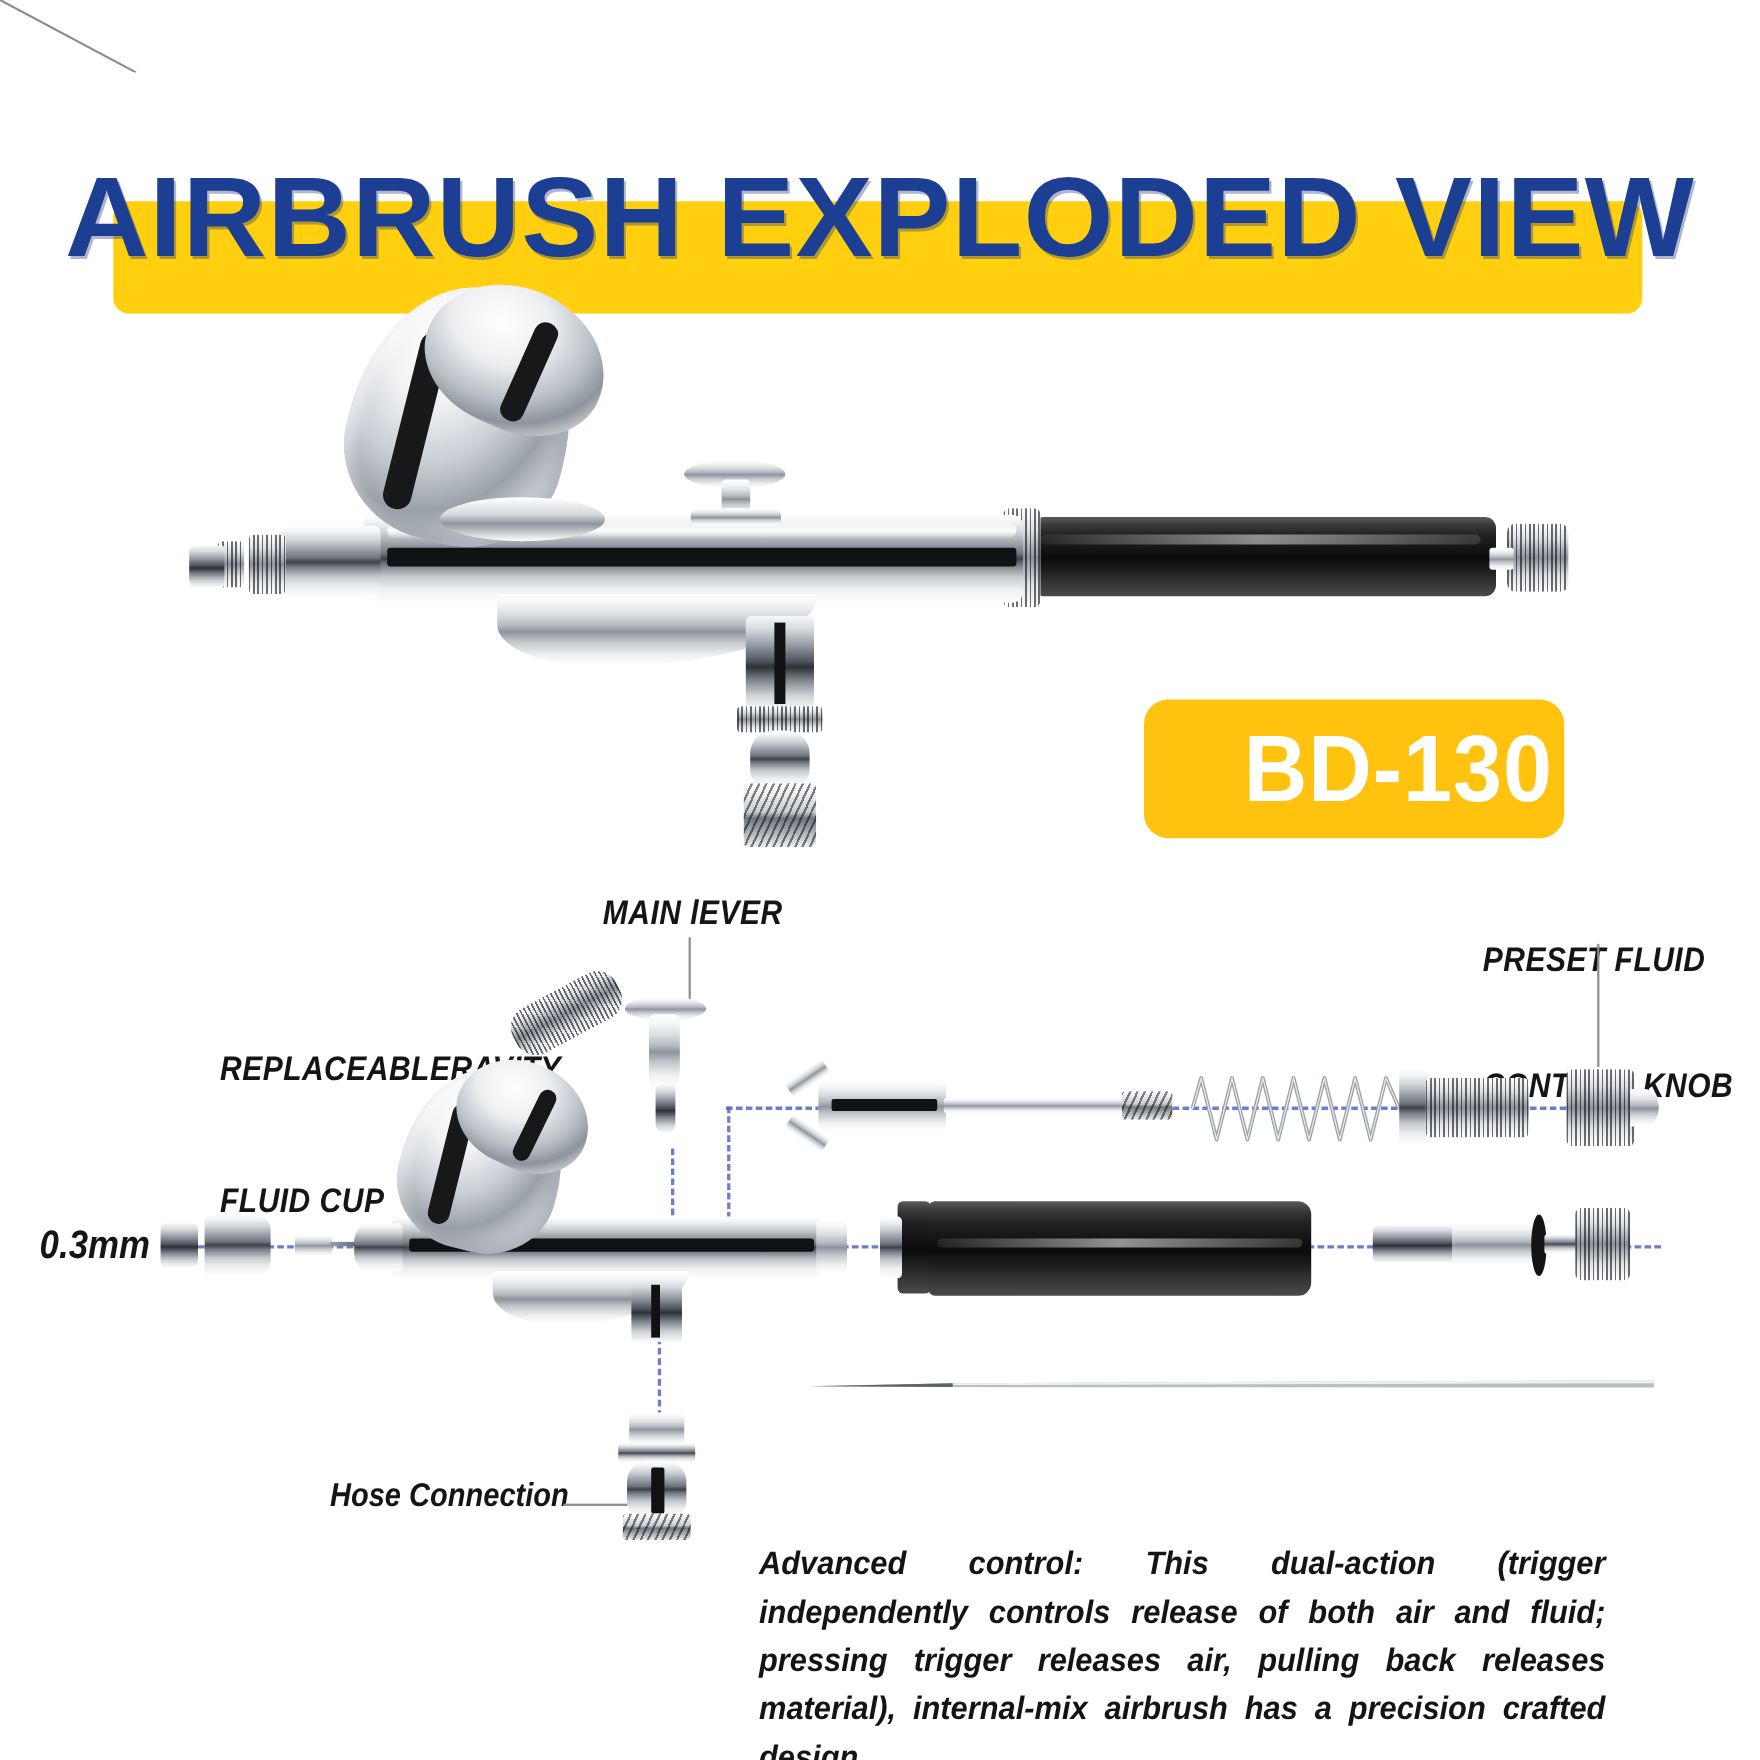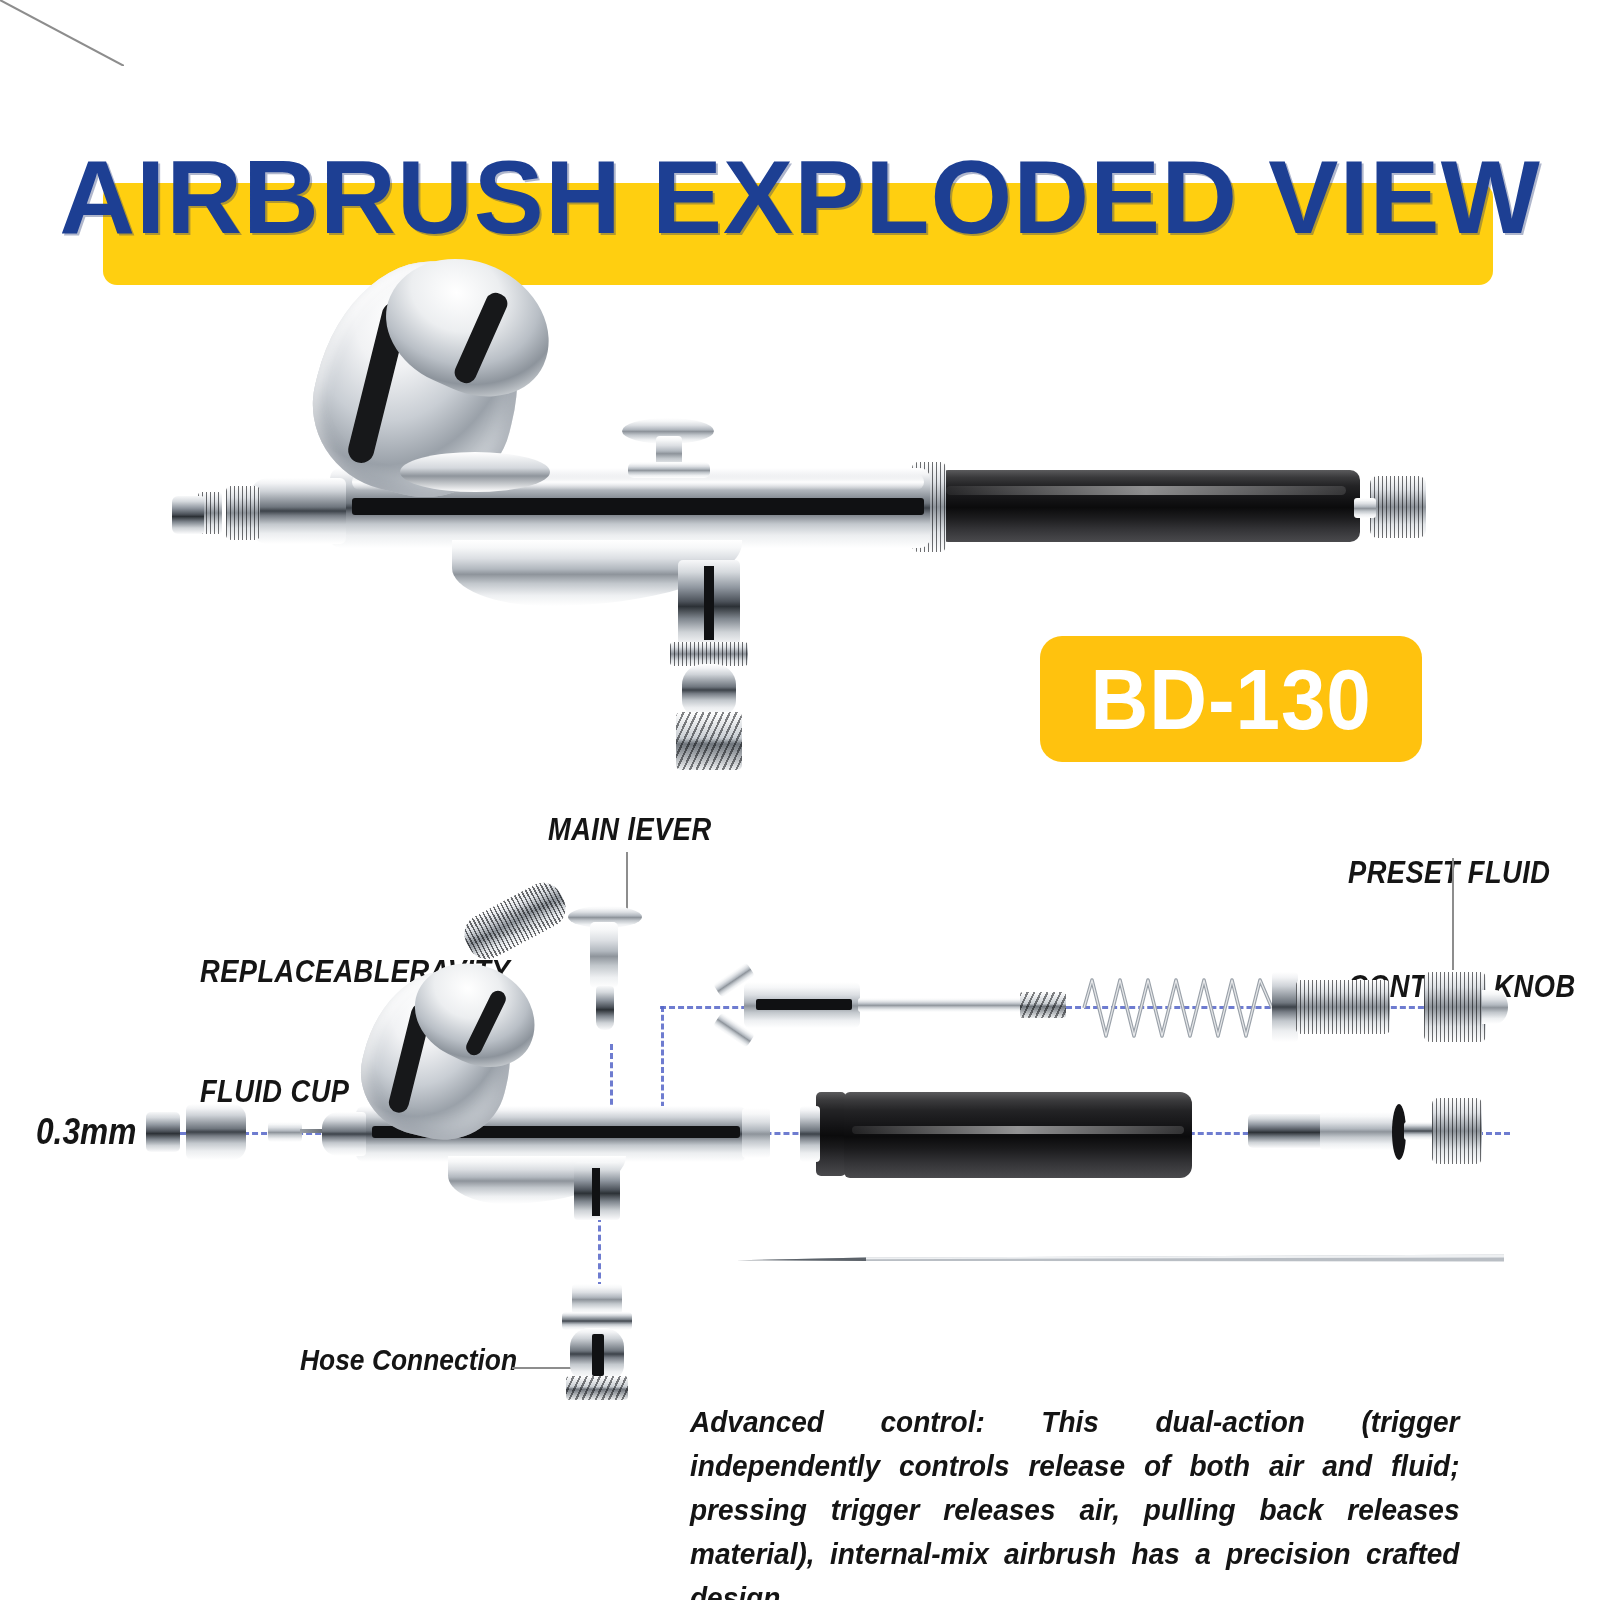--- a/index.html
+++ b/index.html
@@ -12,21 +12,21 @@
   #title-highlight{position:absolute;left:103px;top:113px;width:1390px;height:102px;
       background:#FFCF10;border-radius:14px;}
   #title-text{position:absolute;left:0;top:76px;width:1600px;text-align:center;
       font-family:"Liberation Sans", sans-serif;font-weight:bold;
       font-size:103px;line-height:103px;letter-spacing:1px;
       color:#1d3f93;transform:scaleX(1.02);
       text-shadow:2px 2px 0 rgba(30,50,110,.35);}
 
   
   #badge{position:absolute;left:1040px;top:636px;width:382px;height:126px;
-      background:#FFC20E;border-radius:22px;display:flex;align-items:center;justify-content:center;}
+      background:#FFC20E;border-radius:22px;display:flex;align-items:center;justify-content:flex-end;}
   #badge-text{font-weight:bold;font-size:86px;line-height:86px;color:#ffffff;
       letter-spacing:1px;transform:scaleX(.93);}
 
   
   .lbl{position:absolute;font-weight:bold;font-style:italic;color:#151515;
        transform:scaleX(.88);transform-origin:left center;white-space:pre;}
 
   #label-preset{left:1348px;top:778px;font-size:31px;line-height:38px;letter-spacing:.5px;}
   #label-mainlever{left:548px;top:812px;font-size:31px;line-height:36px;letter-spacing:.5px;}
   #label-cup{left:200px;top:872px;font-size:31px;line-height:40px;letter-spacing:.5px;}

